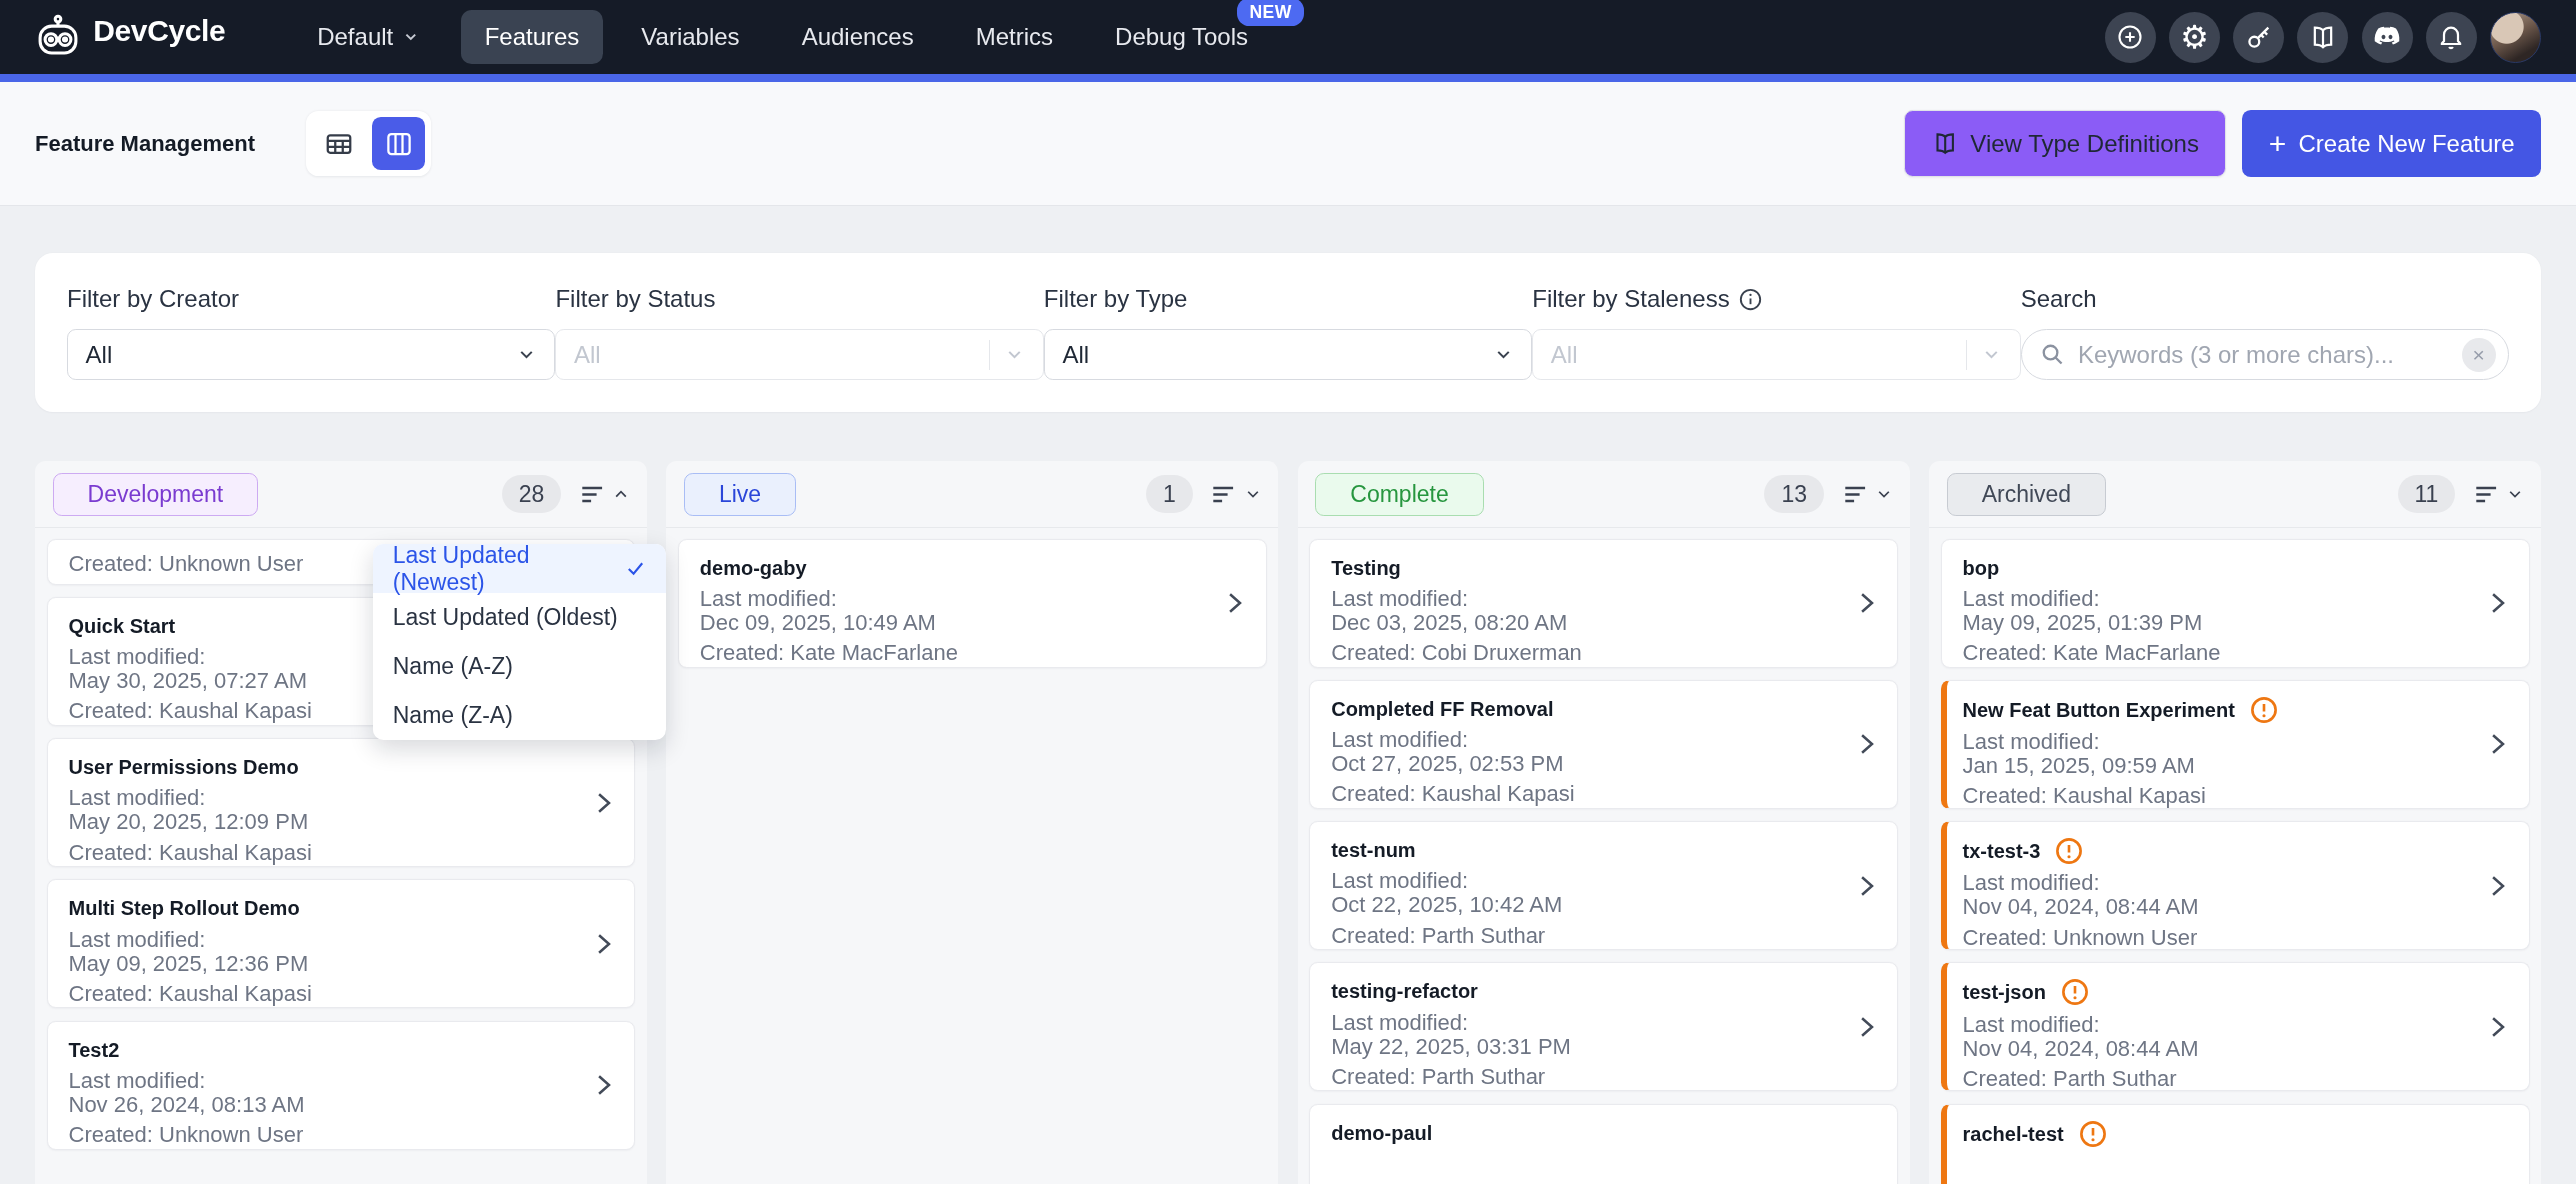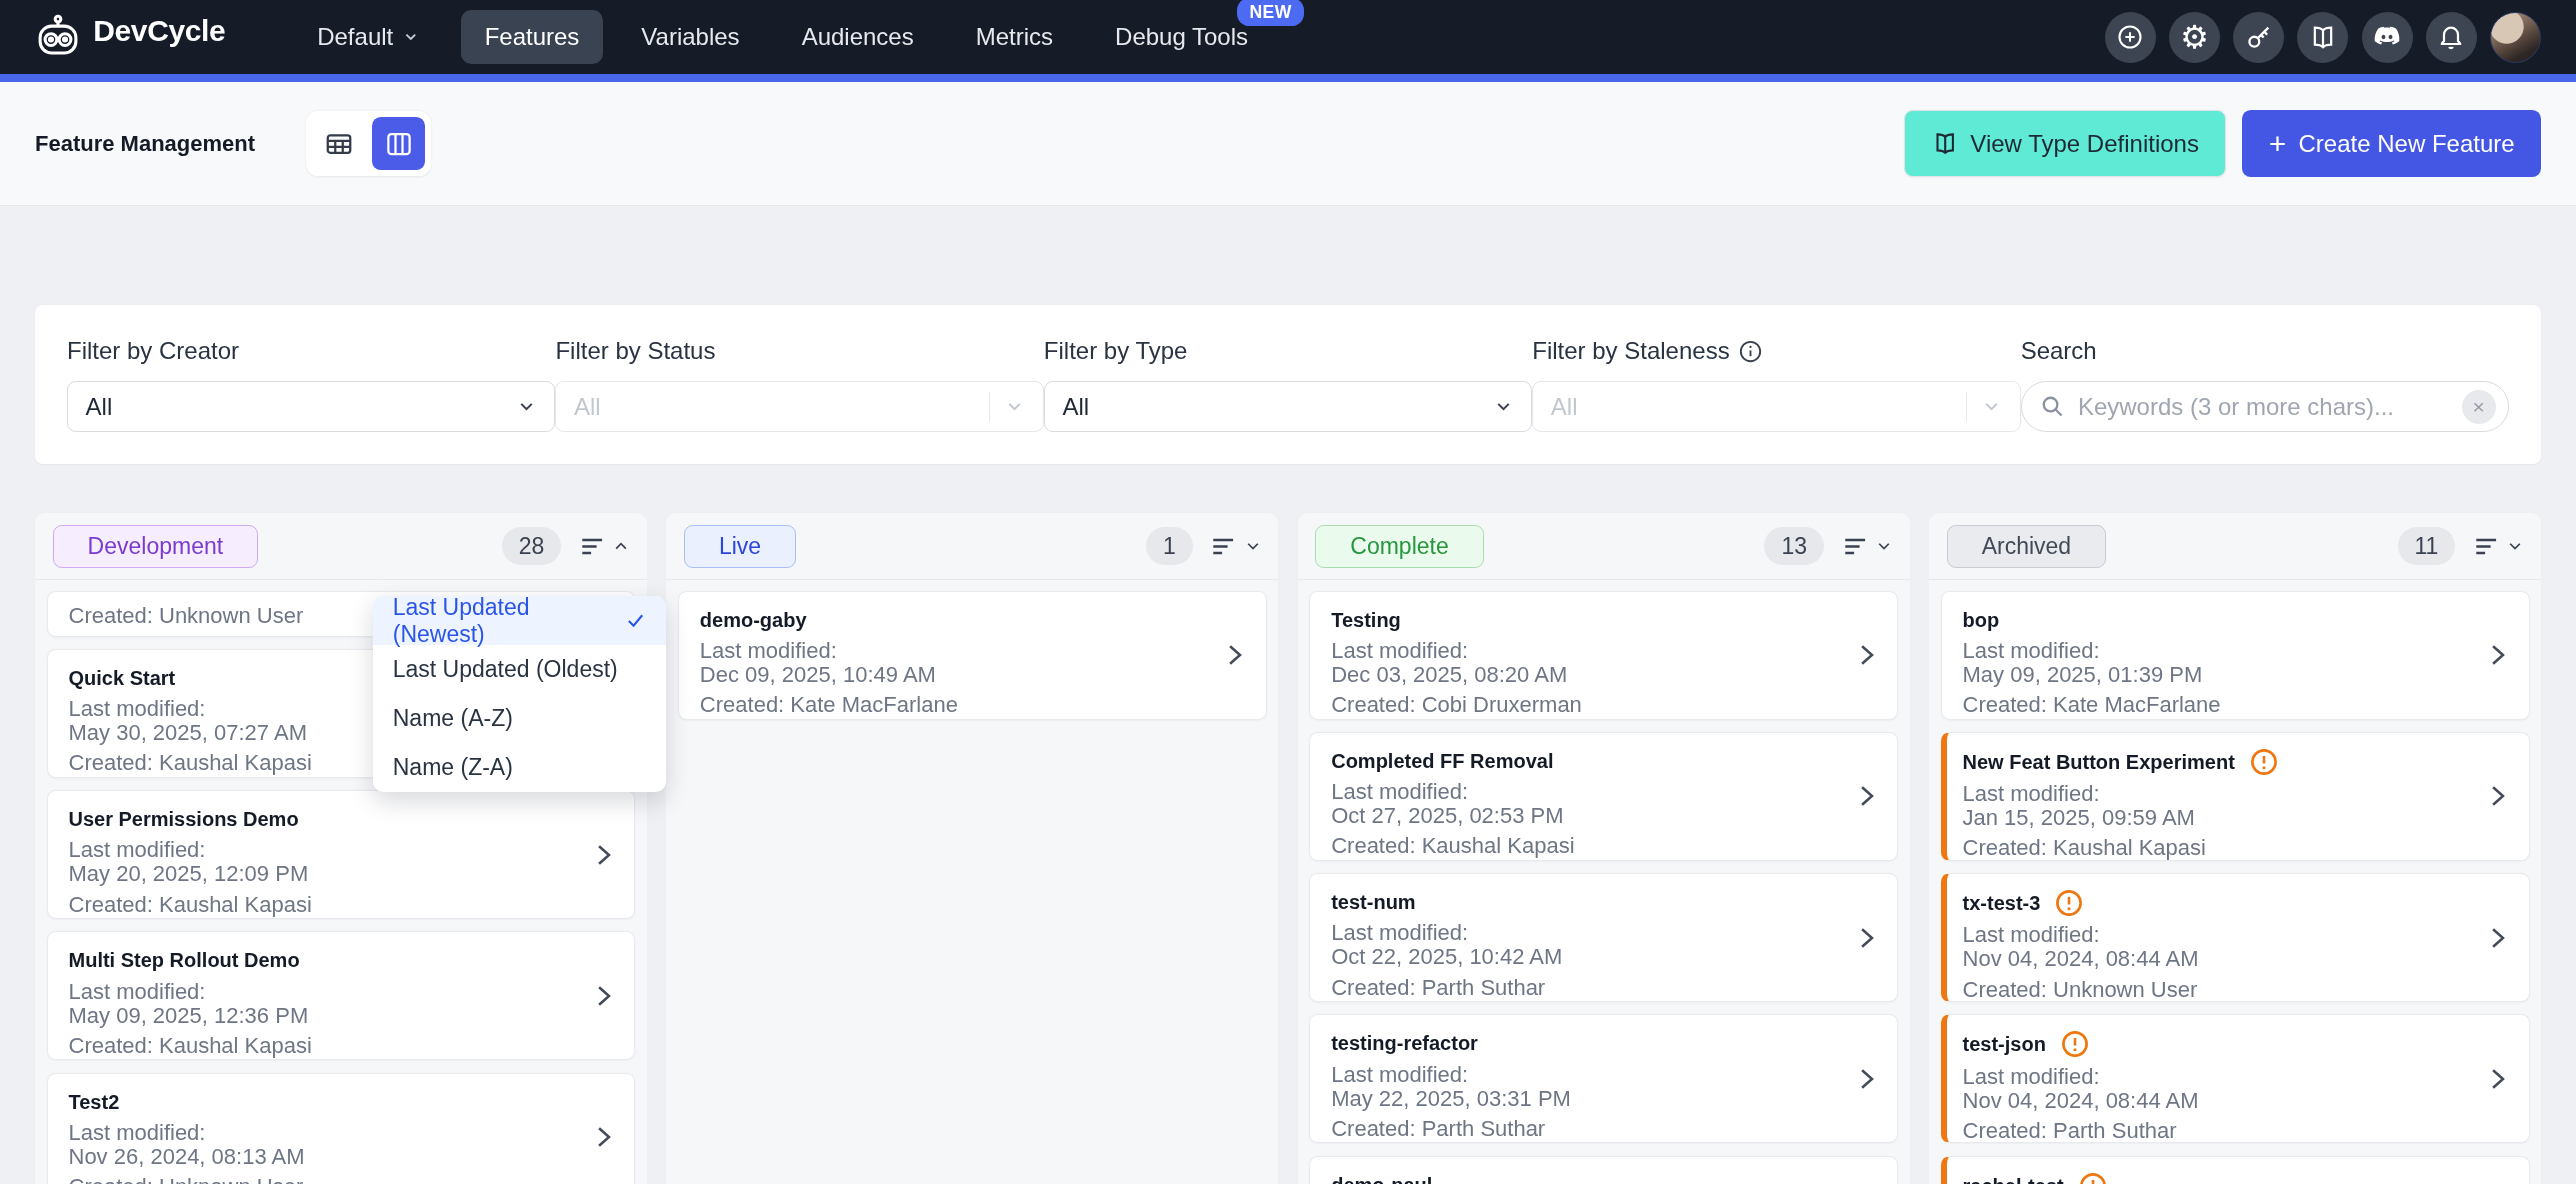--- a/index.html
+++ b/index.html
@@ -31,27 +31,27 @@
   .band { height:124px; background:#f8f9fb; border-bottom:0.9px solid #e4e6ea; display:flex; align-items:center; padding:0 35px; }
   .page-title { font-size:22px; font-weight:700; color:#141b26; }
   .view-toggle { margin-left:51px; background:#fff; border-radius:12.3px; padding:6.2px;
     display:flex; gap:7px; box-shadow:0 0.9px 2.6px rgba(16,24,40,.08); }
   .vt-btn { width:53px; height:53px; border:none; border-radius:8.8px; background:transparent;
     display:flex; align-items:center; justify-content:center; cursor:pointer; color:#353c49; }
   .vt-btn.active { background:#4a5ce8; color:#fff; }
   .band-actions { margin-left:auto; display:flex; gap:16px; }
   .btn { display:flex; align-items:center; gap:12.3px; font-size:24px; border-radius:8.8px;
     padding:0 26.4px; height:67px; cursor:pointer; font-family:inherit; }
-  .btn.secondary { background:#5eead4; color:#1f2835; border:0.9px solid #e1e3e8; box-shadow:0 0.9px 1.8px rgba(16,24,40,.05);text-align:center; }
+  .btn.secondary { background:#8b5cf6; color:#1f2835; border:0.9px solid #e1e3e8; box-shadow:0 0.9px 1.8px rgba(16,24,40,.05);text-align:center; }
   .btn.primary { background:#4456e4; color:#fff; border:none; }
   .btn.primary .plus { font-size:30px; font-weight:400; line-height:1; }
 
   
   main { padding:0 35px; }
-  .filter-panel { margin-top:99px; background:#fff; border-radius:8px; padding:32px;
+  .filter-panel { margin-top:47px; background:#fff; border-radius:18px; padding:32px;
     display:flex; box-shadow:0 0.9px 1.8px rgba(16,24,40,.04); }
   .fgroup { flex:1 1 0; }
   .flabel { font-size:24px; color:#2a3342; font-weight:500; margin-bottom:16px; display:flex; align-items:center; gap:8.8px; }
   .select { height:51px; border:0.9px solid #d7dae0; border-radius:8.8px; background:#fff;
     display:flex; align-items:center; padding:0 17.6px; font-size:24px; color:#1f2835; cursor:pointer; }
   .select .val { flex:1; }
   .select.disabled { border-color:#e5e7eb; color:#c2c7d0; cursor:default; }
   .select.disabled .divider { width:0.9px; height:30px; background:#e5e7eb; margin-right:14px; }
   .searchbox { height:51px; border:0.9px solid #d7dae0; border-radius:25.6px; background:#fff;
     display:flex; align-items:center; padding:0 12.3px 0 17.6px; gap:12.3px; }

